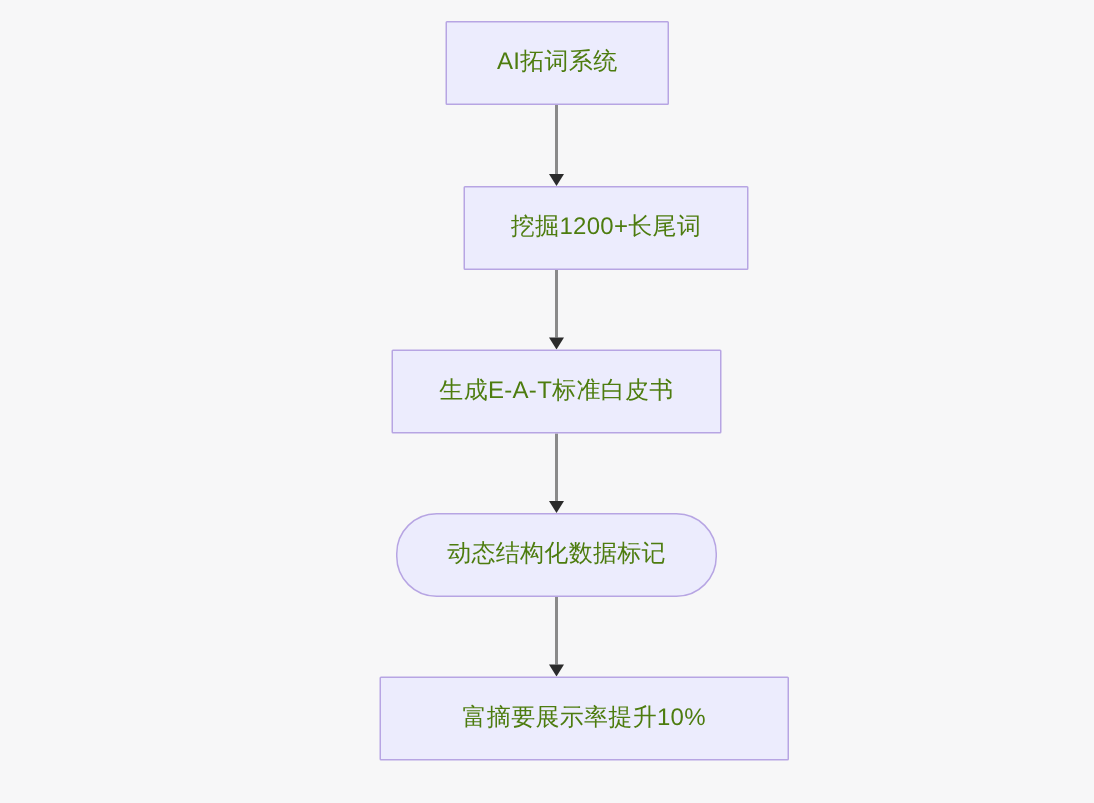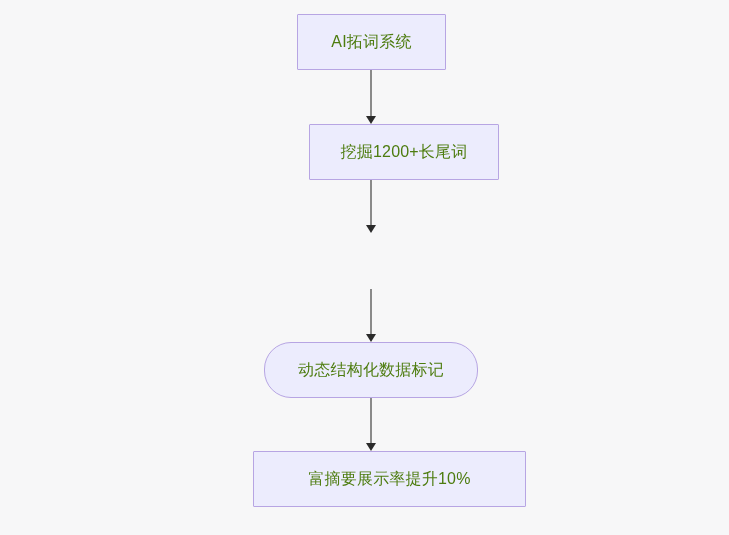--- a/index.html
+++ b/index.html
@@ -85,20 +85,23 @@
   </div>
 
   <div class="node" style="left:297px; top:14px; width:149px; height:56px;">
     <span class="node-label">AI拓词系统</span>
   </div>
 
   <div class="node" style="left:276px; top:124px; width:190px; height:56px;margin-left:33px;">
     <span class="node-label">挖掘1200+长尾词</span>
   </div>
 
+  <div class="node" style="left:261px; top:233px; width:220px; height:56px;">
+    <span class="node-label">生成E-A-T标准白皮书</span>
+  </div>
 
   <div class="node" style="left:264px; top:342px; width:214px; height:56px;border-radius:27px;">
     <span class="node-label">动态结构化数据标记</span>
   </div>
 
   <div class="node" style="left:253px; top:451px; width:273px; height:56px;">
     <span class="node-label">富摘要展示率提升10%</span>
   </div>
 
 </div>

